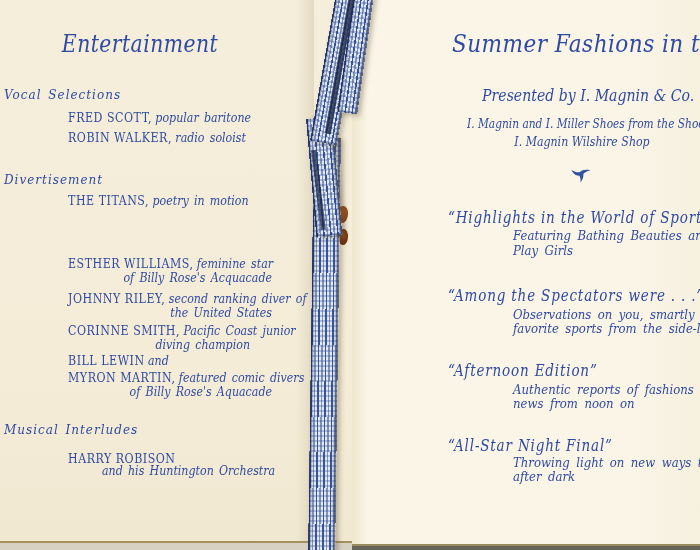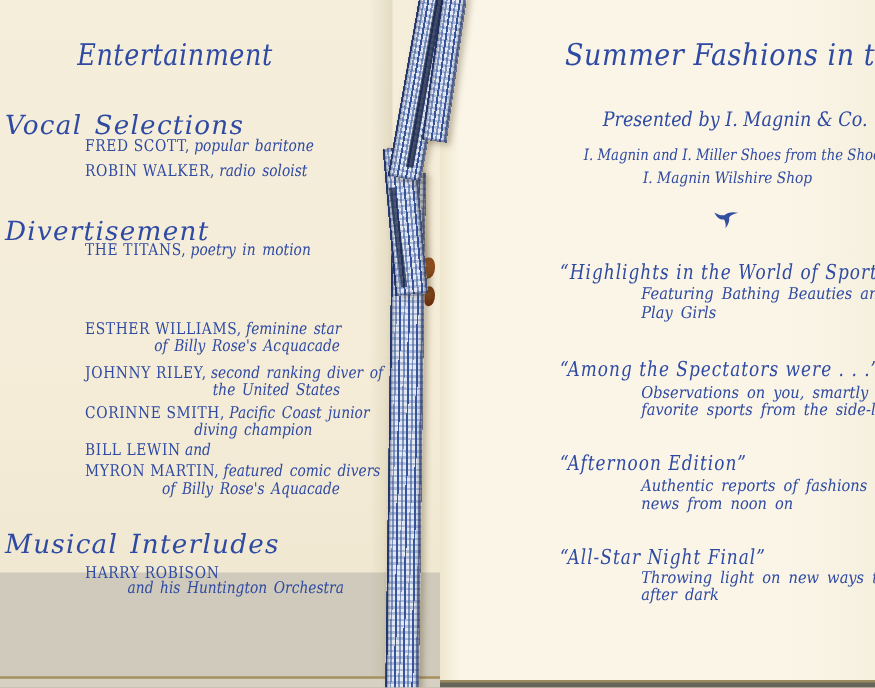--- a/index.html
+++ b/index.html
@@ -1,34 +1,34 @@
 <!DOCTYPE html>
 <html style="--ink-blue: #2f4aa3; --paper-left: #f5eedb; --paper-right: #faf5e7; --ribbon-blue: #4a6fad; --ribbon-dark: #1b2747; --stain-brown: #8a4a1c; --edge-tan: #a5905f; --surface-gray: #d6d1c3; --surface-dark: #67655a;"><head>
 <meta charset="utf-8">
 <style>
   html,body{margin:0;padding:0;background:#b9b4a6;}
   .stage{position:relative;width:700px;height:550px;overflow:hidden;
          font-family:"DejaVu Serif",serif;background:#cfcabb;}
   
   .page{position:absolute;top:0;}
-  .page-left{left:0;width:352px;height:458px;
+  .page-left{left:0;width:352px;height:541px;
     background:linear-gradient(180deg,var(--paper-left,#f5eedb) 0%,#f4ecd7 70%,#f0e8d1 100%);}
   .page-right{left:352px;width:348px;height:544px;
     background:linear-gradient(90deg,#efe6cd 0px,var(--paper-right,#faf5e7) 16px,#faf5e7 80%,#f6f0df 100%);}
   .gutter-shade-left{position:absolute;left:296px;top:0;width:18px;height:541px;
     background:linear-gradient(90deg,rgba(150,130,90,0) 0%,rgba(150,130,90,.18) 100%);}
   
   .surface-left{position:absolute;left:0;top:541px;width:352px;height:9px;
     background:var(--surface-gray,#d6d1c3);border-top:2px solid var(--edge-tan,#a5905f);}
   .surface-right{position:absolute;left:352px;top:544px;width:348px;height:6px;
     background:var(--surface-dark,#67655a);border-top:2px solid #9a8a60;}
   
   .ink{color:var(--ink-blue,#2f4aa3);position:absolute;white-space:nowrap;}
   .script{font-style:italic;font-size:24px;letter-spacing:.5px;}
-  .hd{font-style:italic;font-size:21px;letter-spacing:1px;word-spacing:2px;}
+  .hd{font-style:italic;font-size:12px;letter-spacing:1px;word-spacing:2px;}
   .entry{left:68px;font-size:13px;transform:scaleX(.85);transform-origin:0 50%;}
   .entry .caps{letter-spacing:.6px;}
   .entry .it{font-style:italic;margin-left:4px;word-spacing:2px;}
   .cont{font-style:italic;font-size:13px;text-align:right;word-spacing:2px;
         transform:scaleX(.85);transform-origin:100% 50%;}
   .w204{left:68px;width:204px;} .w182{left:68px;width:182px;} .w200{left:72px;width:200px;}
   
   .r-hd{left:448px;font-style:italic;font-size:16.5px;letter-spacing:1px;
         transform:scaleX(.82);transform-origin:0 50%;}
   .r-ds{left:513px;font-style:italic;font-size:13px;word-spacing:3px;

